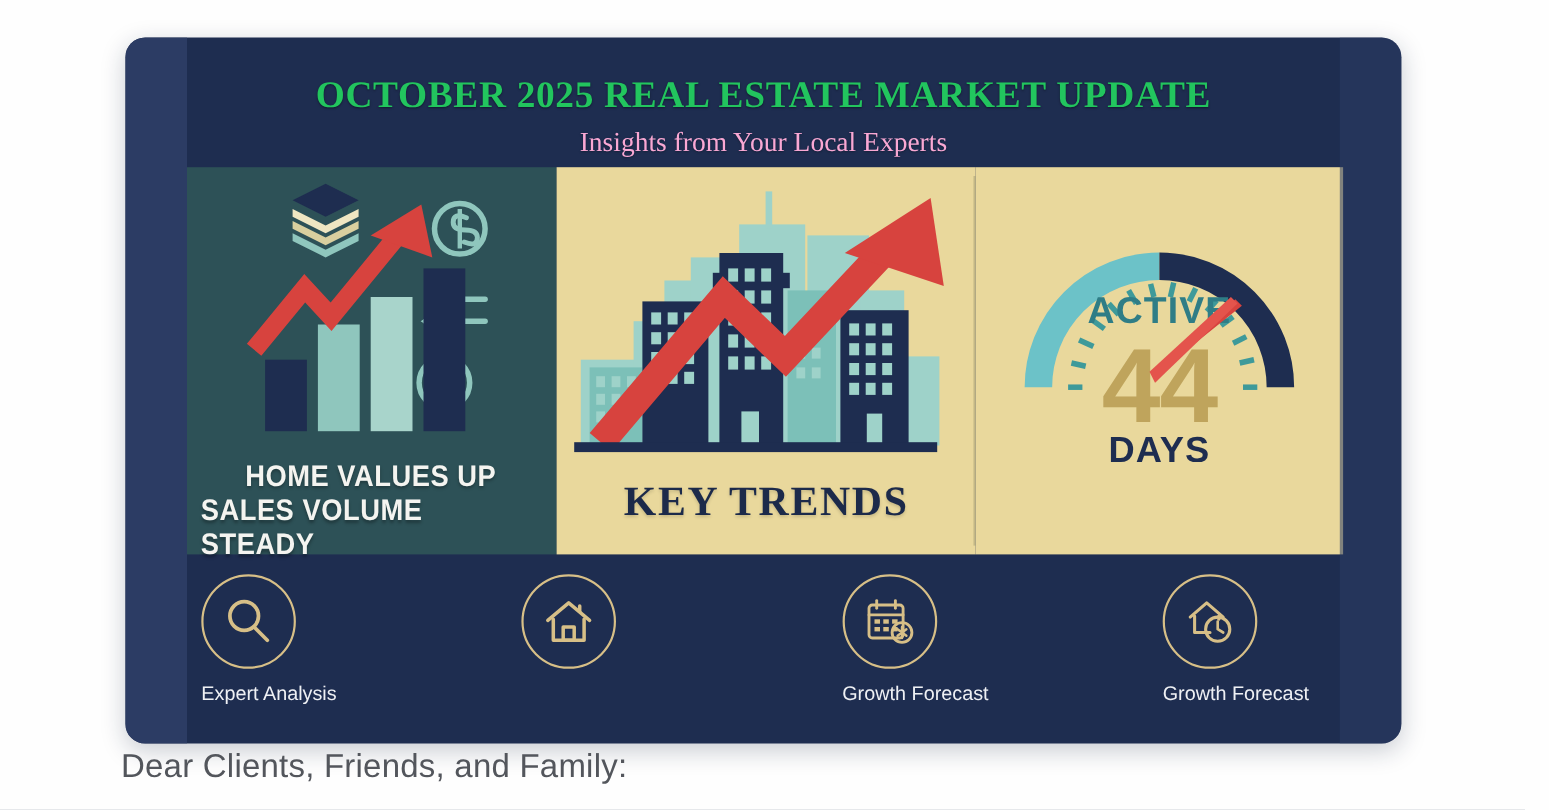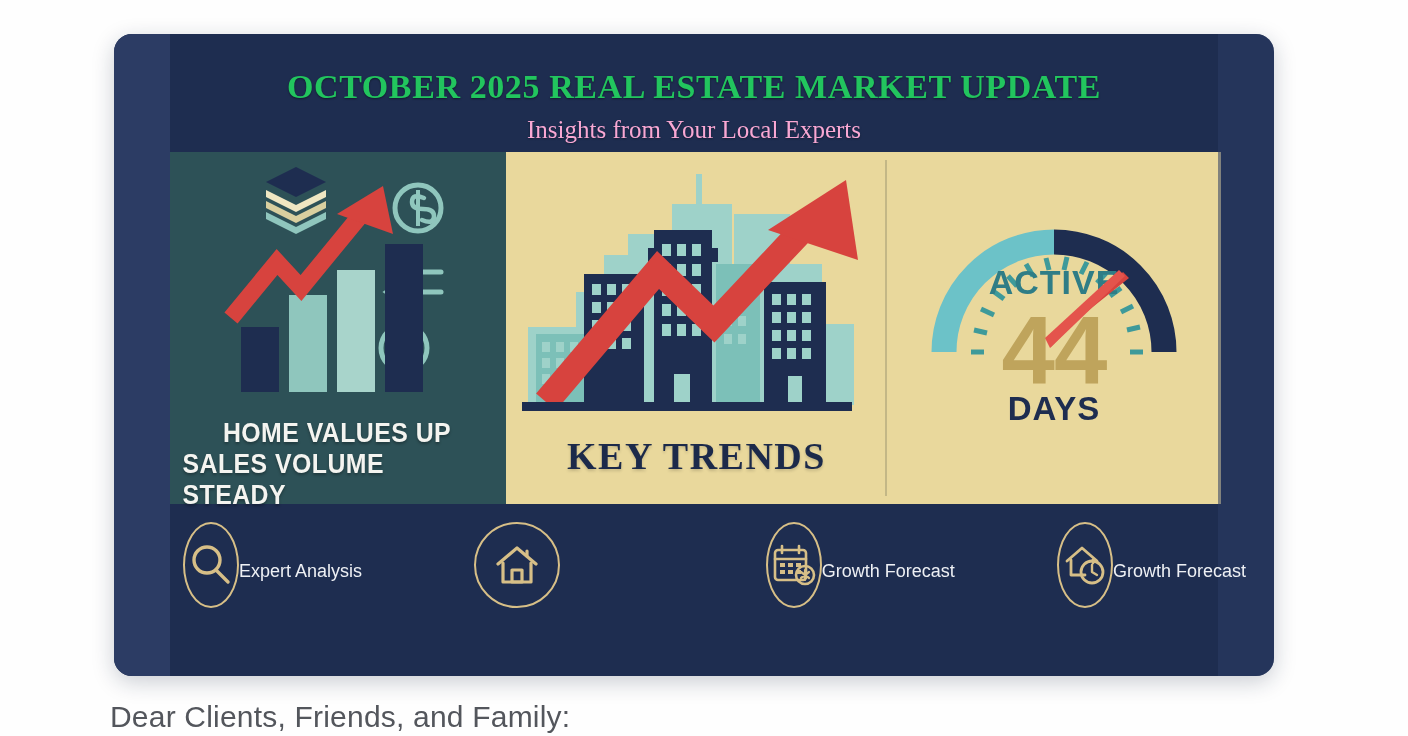--- a/index.html
+++ b/index.html
@@ -77,34 +77,34 @@
     color:#1c2a4a; font-size:27px; letter-spacing:.3px; transform:scaleX(.95);
     margin-top:18px; text-shadow: 0 2px 3px rgba(0,0,0,.16);
   }
 
   
   .icon-strip{
     position:absolute; left:55px; top:470px; width:1052px; height:172px;
     display:flex; align-items:flex-start; justify-content:space-between;
     padding: 18px 14px 0 14px; z-index:4;
   }
-  .icon-cell{ width:150px; display:flex; flex-direction:row; align-items:center; }
+  .icon-cell{ width:150px; display:flex; flex-direction:column; align-items:flex-start; }
   .icon-ring{
     width:86px; height:86px; border-radius:50%;
     border:2.5px solid #d7bf87;
     display:flex; align-items:center; justify-content:center;
   }
   .icon-label{
     margin-top:12px; font-size:18px; color:#eef0f4; white-space:nowrap;
     font-family:"Liberation Sans", sans-serif;
   }
 
   
   .letter-greeting{
-    position:absolute; left:110px; top:700px;
+    position:absolute; left:110px; top:680px;
     font-size:30px; color:#53565c; letter-spacing:.2px;
   }
 </style>
 </head>
 <body>
 
 <div class="page">
 
   <div class="hero-card">
 

